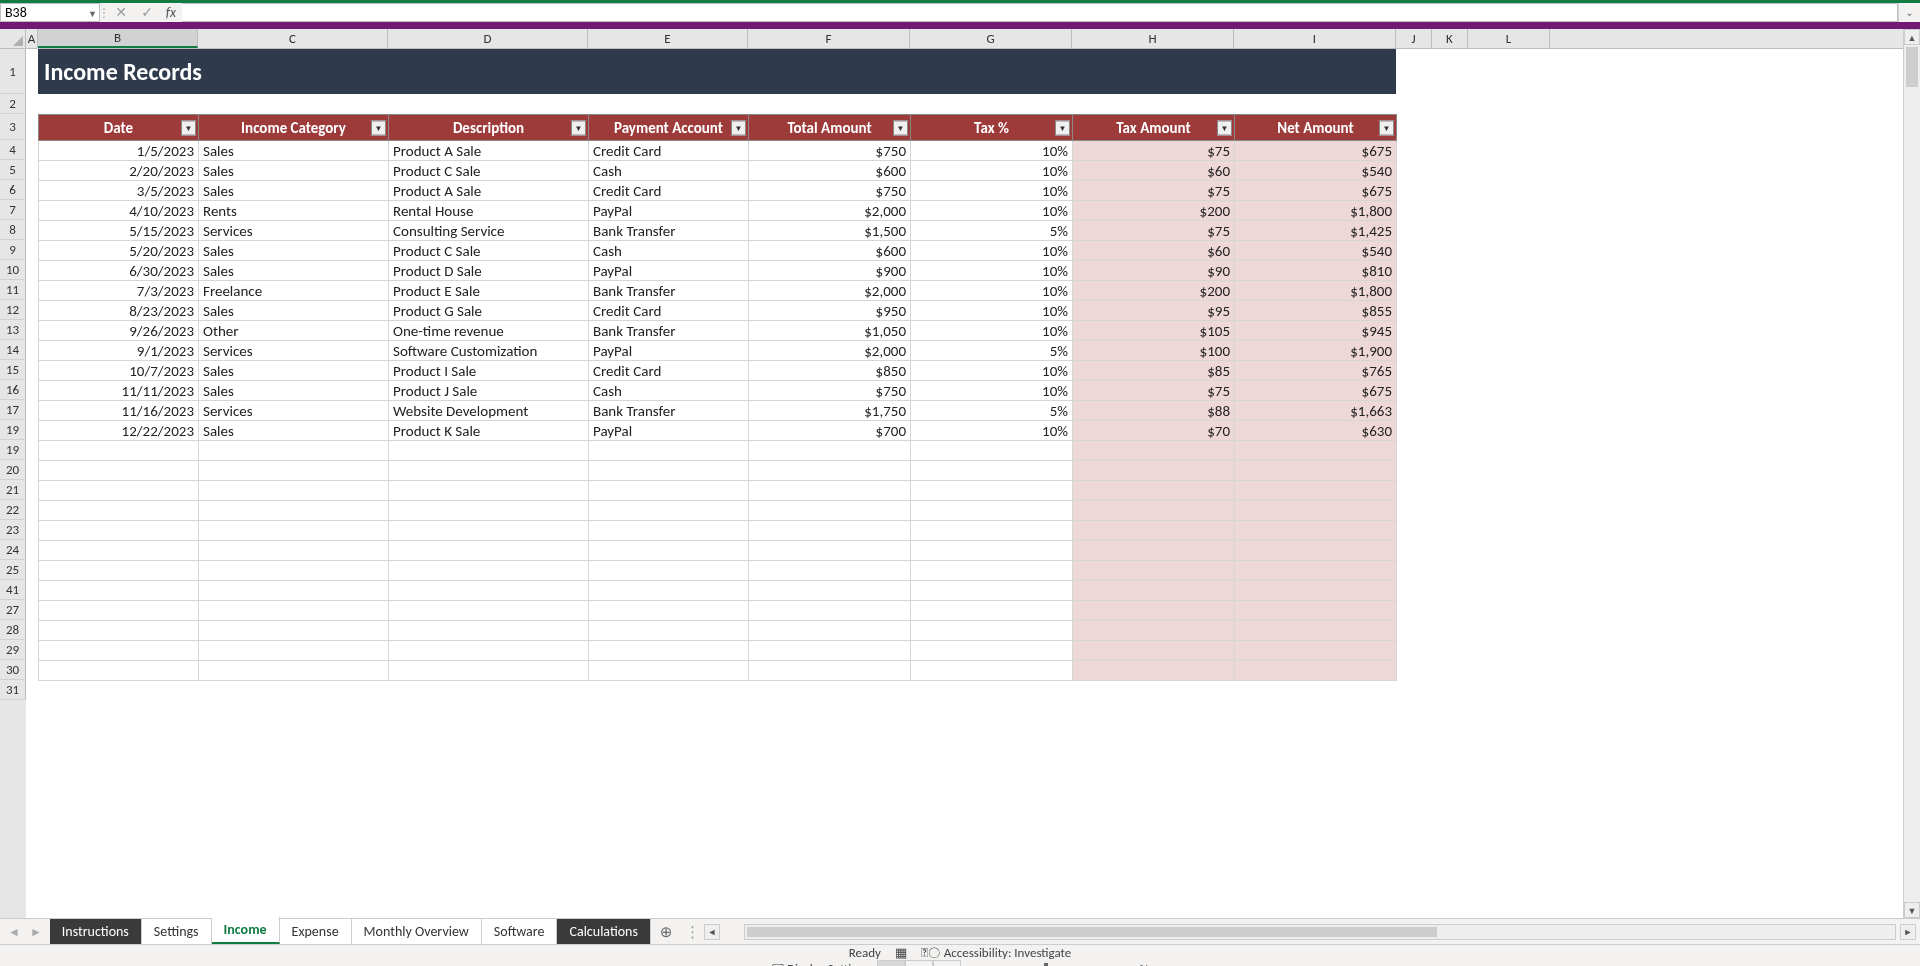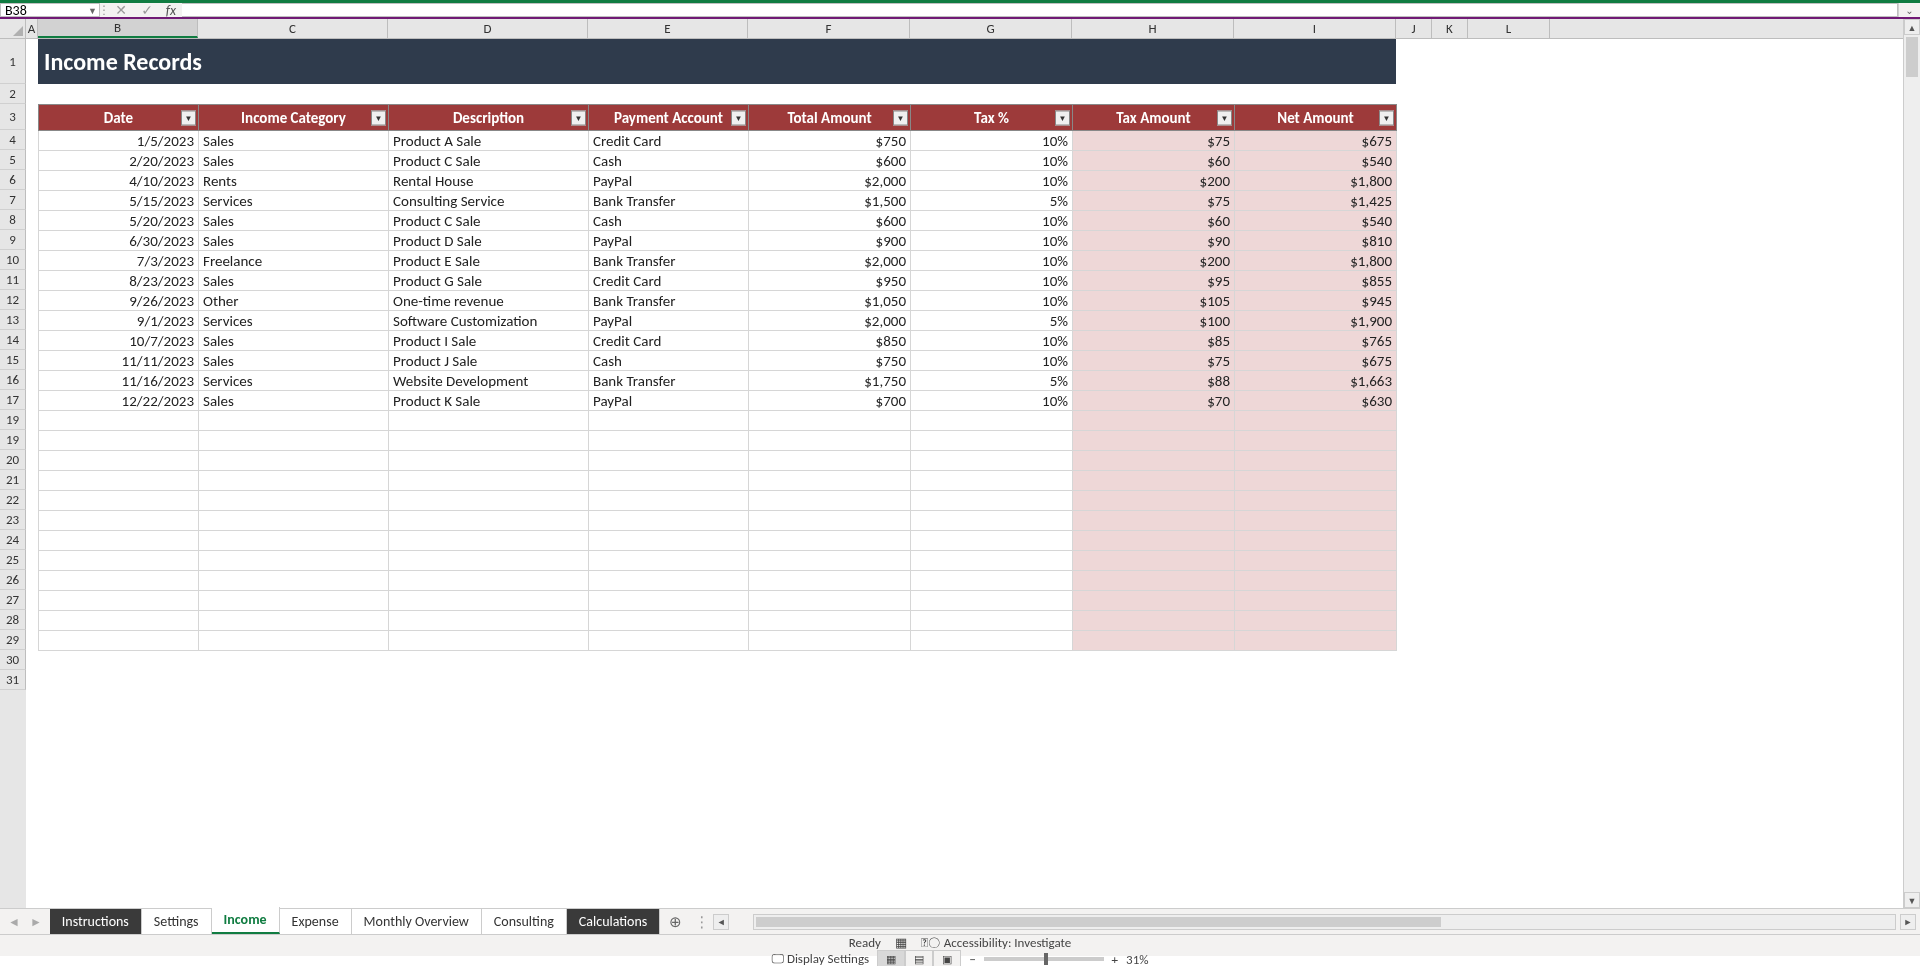--- a/index.html
+++ b/index.html
@@ -2,21 +2,21 @@
 <html><head>
 <meta charset="utf-8">
 <style>
 * { box-sizing: border-box; margin: 0; padding: 0; }
 html, body { width: 1920px; height: 966px; font-family: Calibri, "Segoe UI", Arial, sans-serif; font-size: 15px; background: #fff; overflow: hidden; }
 
 
 .top-line { height: 3px; background: #107c41; }
 
 
-.formula-bar { height: 16px; background: #f3f2f1; border-bottom: 2px solid #701a75; display: flex; align-items: stretch; }
+.formula-bar { height: 26px; background: #f3f2f1; border-bottom: 7px solid #701a75; display: flex; align-items: stretch; }
 .name-box { width: 100px; background: #fff; border: 1px solid #c0c0c0; display: flex; align-items: center; padding: 0 4px; font-size: 14px; position: relative; }
 .name-box .dd { position: absolute; right: 2px; top: 50%; transform: translateY(-50%); font-size: 9px; color: #666; }
 .fb-divider { width: 8px; display: flex; align-items: center; justify-content: center; color: #999; font-size: 12px; }
 .fb-btn { width: 26px; display: flex; align-items: center; justify-content: center; color: #999; font-size: 14px; cursor: pointer; }
 .fx-label { width: 22px; display: flex; align-items: center; justify-content: center; font-style: italic; font-size: 14px; color: #555;}
 .fb-input { flex: 1; background: #fff; border: 1px solid #c0c0c0; border-left: none; }
 .fb-expand { width: 22px; display: flex; align-items: center; justify-content: center; color: #666; font-size: 10px; border-left: 1px solid #d0d0d0; }
 
 
 .sheet-area { position: relative; height: calc(100% - 3px - 26px - 26px - 22px); }
@@ -134,21 +134,21 @@
         <div class="row-h">16</div>
         <div class="row-h">17</div>
         <div class="row-h">19</div>
         <div class="row-h">19</div>
         <div class="row-h">20</div>
         <div class="row-h">21</div>
         <div class="row-h">22</div>
         <div class="row-h">23</div>
         <div class="row-h">24</div>
         <div class="row-h">25</div>
-        <div class="row-h">26</div>
+        <div class="row-h">41</div>
         <div class="row-h">27</div>
         <div class="row-h">28</div>
         <div class="row-h">29</div>
         <div class="row-h">30</div>
         <div class="row-h">31</div>
       </div>
     <div class="cells">
       <div class="title-banner" id="title-banner" style="width: 1358px;">
         <span>Income Records</span>
       </div>
@@ -180,20 +180,30 @@
               <td class="r" style="width: 160px;">2/20/2023</td>
               <td class="l" style="width: 190px;">Sales</td>
               <td class="l" style="width: 200px;">Product C Sale</td>
               <td class="l" style="width: 160px;">Cash</td>
               <td class="r" style="width: 162px;">$600</td>
               <td class="r" style="width: 162px;">10%</td>
               <td class="r pink" style="width: 162px;">$60</td>
               <td class="r pink" style="width: 162px;">$540</td>
             </tr>
             <tr>
+              <td class="r" style="width: 160px;">3/5/2023</td>
+              <td class="l" style="width: 190px;">Sales</td>
+              <td class="l" style="width: 200px;">Product A Sale</td>
+              <td class="l" style="width: 160px;">Credit Card</td>
+              <td class="r" style="width: 162px;">$750</td>
+              <td class="r" style="width: 162px;">10%</td>
+              <td class="r pink" style="width: 162px;">$75</td>
+              <td class="r pink" style="width: 162px;">$675</td>
+            </tr>
+            <tr>
               <td class="r" style="width: 160px;">4/10/2023</td>
               <td class="l" style="width: 190px;">Rents</td>
               <td class="l" style="width: 200px;">Rental House</td>
               <td class="l" style="width: 160px;">PayPal</td>
               <td class="r" style="width: 162px;">$2,000</td>
               <td class="r" style="width: 162px;">10%</td>
               <td class="r pink" style="width: 162px;">$200</td>
               <td class="r pink" style="width: 162px;">$1,800</td>
             </tr>
             <tr>
@@ -444,21 +454,21 @@
   <div class="tab-nav">
     <span>◄</span>
     <span>►</span>
   </div>
   <div class="tabs" id="tabs">
       <div class="tab dark">Instructions</div>
       <div class="tab">Settings</div>
       <div class="tab active">Income</div>
       <div class="tab">Expense</div>
       <div class="tab">Monthly Overview</div>
-      <div class="tab">Consulting</div>
+      <div class="tab">Software</div>
       <div class="tab dark">Calculations</div>
     </div>
   <div class="tab-add">⊕</div>
   <div class="hscroll-area">
     <span style="color:#999;">⋮</span>
     <div class="hscroll-btn">◄</div>
     <div class="hscroll">
       <div class="thumb"></div>
     </div>
     <div class="hscroll-btn">►</div>

